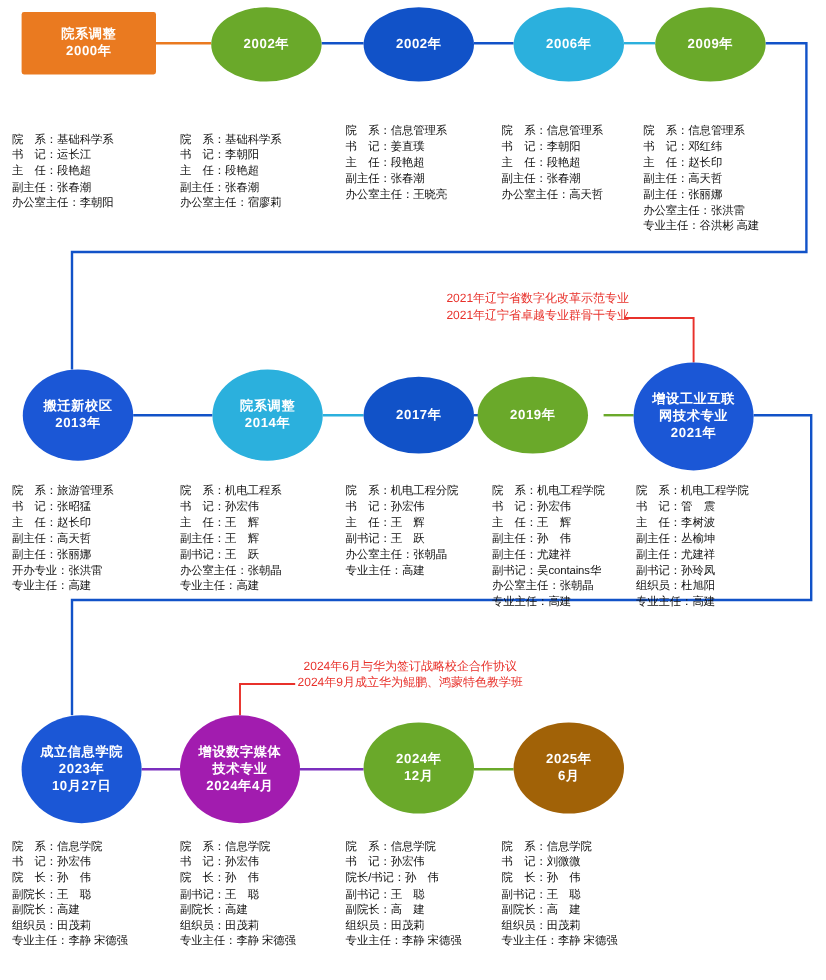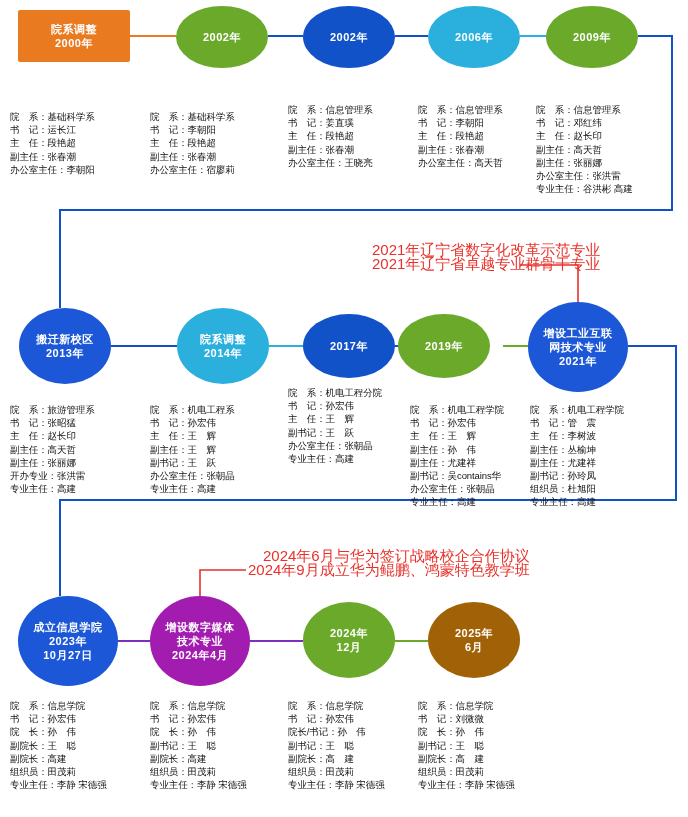--- a/index.html
+++ b/index.html
@@ -41,26 +41,26 @@
     position: absolute;
     font-size: 9.5px;
     line-height: 13.2px;
     color: #111111;
     white-space: pre-line;
     z-index: 4;
     letter-spacing: -0.1px;
   }
   .note {
     position: absolute;
-    font-size: 15px;
+    font-size: 10px;
     line-height: 14px;
     color: #e8312b;
     white-space: pre-line;
     z-index: 4;
-    text-align: right;
+    text-align: center;
   }
 </style>
 </head>
 <body>
 
 <svg id="canvas" viewBox="0 0 688 817">
 
   <path d="M130 36 L176 36" stroke="#ea7a20" stroke-width="2" fill="none"></path>
   <path d="M268 36 L303 36" stroke="#1152c8" stroke-width="2" fill="none"></path>
   <path d="M395 36 L428 36" stroke="#1152c8" stroke-width="2" fill="none"></path>
@@ -146,21 +146,21 @@
 副主任：张丽娜
 开办专业：张洪雷
 专业主任：高建</div>
     <div class="info" style="left: 150px; top: 403px;">院　系：机电工程系
 书　记：孙宏伟
 主　任：王　辉
 副主任：王　辉
 副书记：王　跃
 办公室主任：张朝晶
 专业主任：高建</div>
-    <div class="info" style="left: 288px; top: 386px;">院　系：机电工程分院
+    <div class="info" style="left: 288px; top: 403px;">院　系：机电工程分院
 书　记：孙宏伟
 主　任：王　辉
 副书记：王　跃
 办公室主任：张朝晶
 专业主任：高建</div>
     <div class="info" style="left: 410px; top: 403px;">院　系：机电工程学院
 书　记：孙宏伟
 主　任：王　辉
 副主任：孙　伟
 副主任：尤建祥

